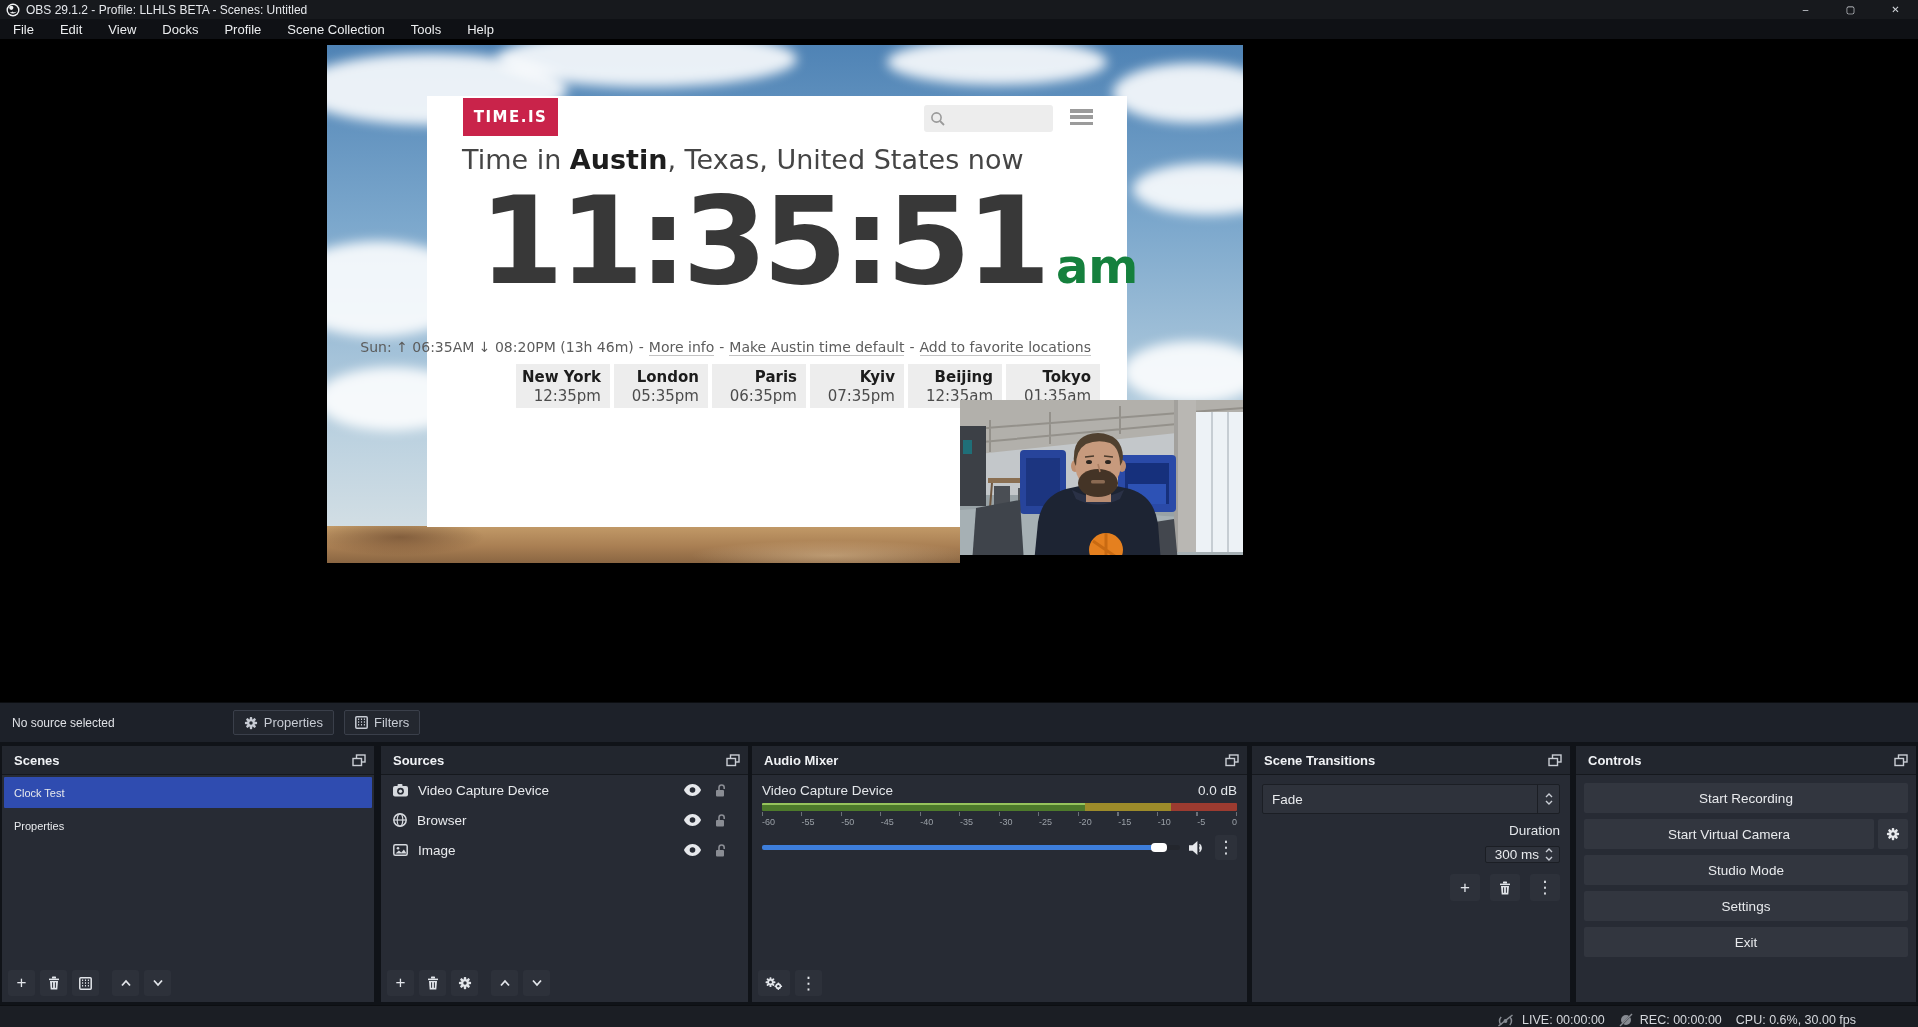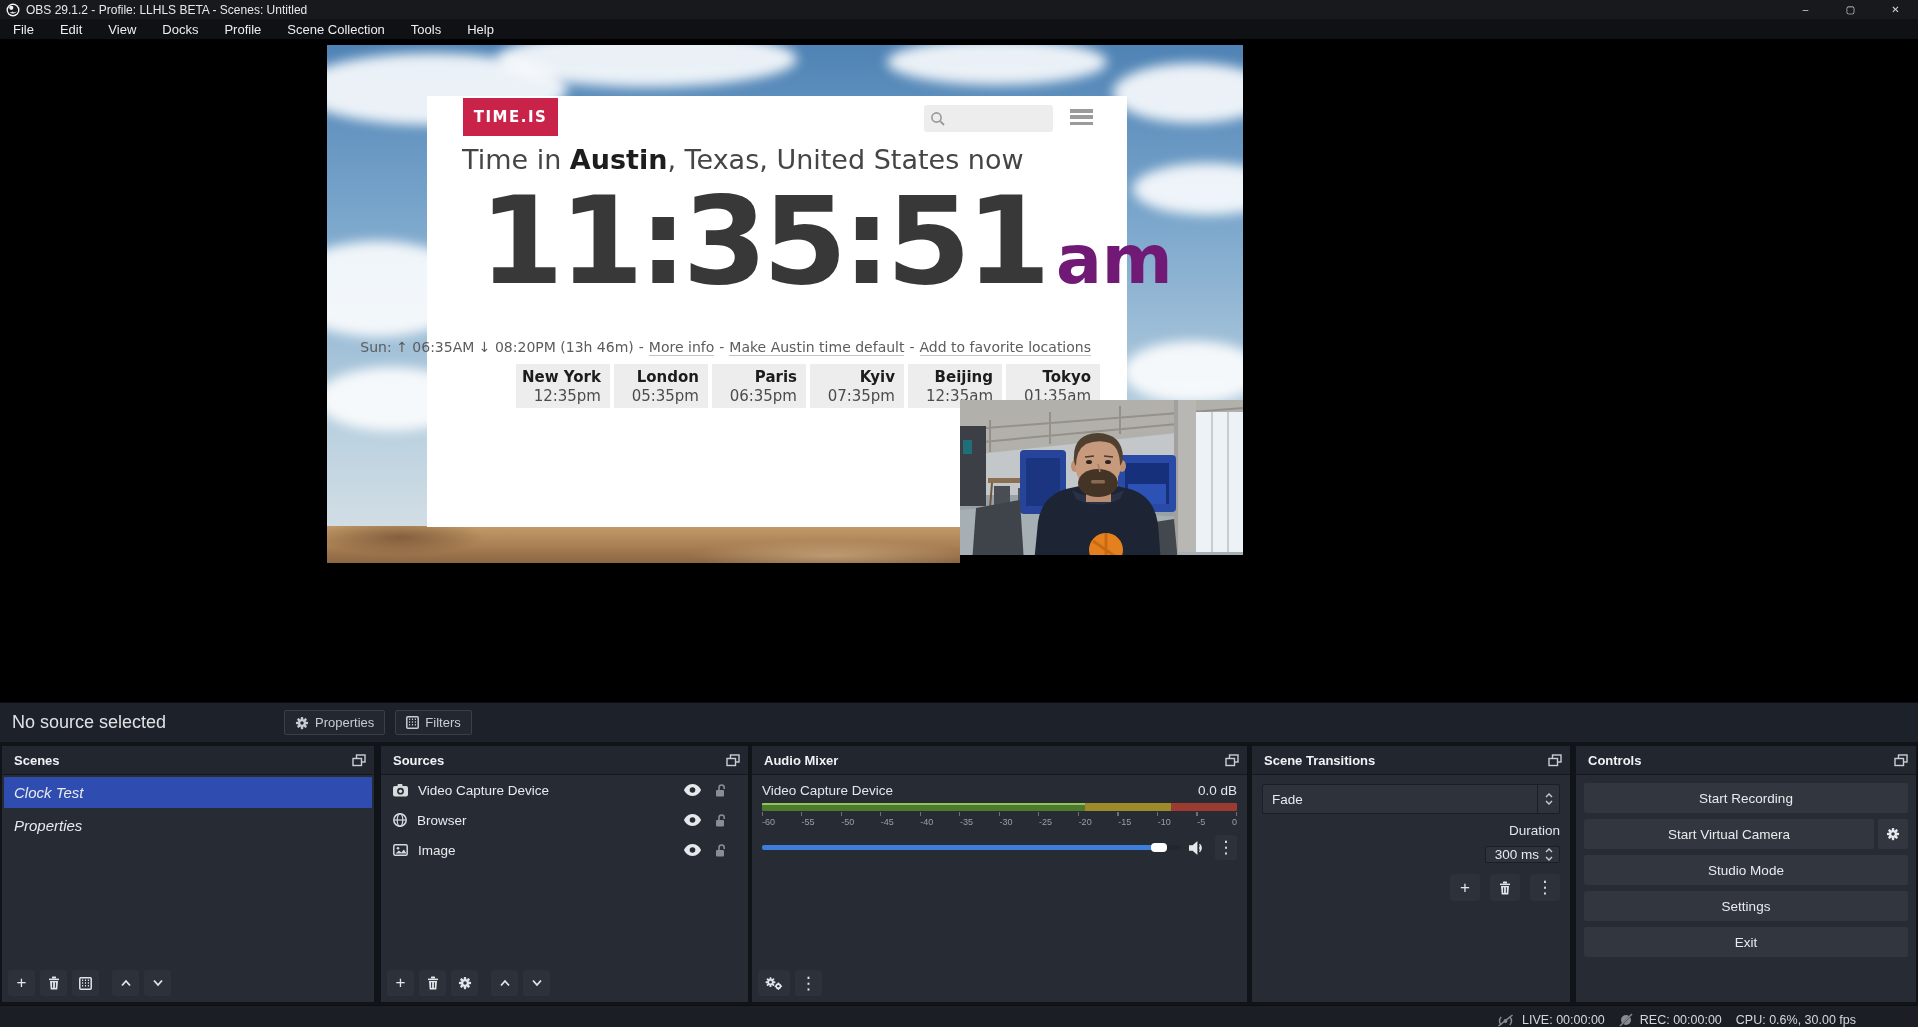--- a/index.html
+++ b/index.html
@@ -40,56 +40,56 @@
   #searchbox { position:absolute; left:497px; top:9px; width:129px; height:27px; background:#ededed;
                border-radius:3px; display:flex; align-items:center; padding-left:6px; }
   #searchbox input { border:none; background:transparent; outline:none; width:95px; font-size:13px; }
   #hamburger { position:absolute; left:643px; top:13px; width:23px; height:16px;
                display:flex; flex-direction:column; justify-content:space-between; }
   #hamburger div { height:3.5px; background:#9b9b9b; }
   #heading { position:absolute; left:35px; top:48px; font-size:27px; color:#454545; white-space:nowrap; }
   #heading .city { font-weight:800; color:#1d1d1d; }
   #clock-row { position:absolute; left:52px; top:78px; display:flex; align-items:baseline; }
   #clock-time { font-size:122px; font-weight:700; color:#383838; letter-spacing:-5px; line-height:1.1; }
-  #clock-ampm { font-size:68px; font-weight:700; color:#701a75; margin-left:10px; }
+  #clock-ampm { font-size:48px; font-weight:700; color:#15803d; margin-left:10px; }
   #date-line { position:absolute; right:36px; top:216px; font-size:25px; color:#4a4a4a; }
   #sun-line { position:absolute; right:36px; top:243px; font-size:14px; color:#5c5c5c;
               display:flex; gap:5px; white-space:nowrap; }
   #sun-line a { color:#5c5c5c; text-decoration:none; border-bottom:1px solid #c4c4c4; }
   #cities { position:absolute; right:27px; top:268px; display:flex; gap:4px; }
   .city-box { width:94px; height:44px; background:#ededed; text-align:right; padding:3px 9px 0 0; }
   .city-name { font-size:15px; font-weight:bold; color:#1c1c1c; line-height:20px; }
   .city-time { font-size:15px; color:#4c4c4c; line-height:18px; }
 
   
   #webcam { position:absolute; left:633px; top:355px; width:283px; height:163px; }
 
   
   #source-toolbar { position:absolute; top:702px; left:0; right:0; height:40px; background:#1d2129;
                     display:flex; align-items:center; border-top:1px solid #0b0d10; }
-  #source-status { margin-left:12px; font-size:18px; color:#dfe1e5; }
+  #source-status { margin-left:12px; font-size:12px; color:#dfe1e5; }
   .flat-btn { height:25px; display:flex; align-items:center; gap:6px; padding:0 10px;
               background:#23272f; border:1px solid #3a3f4a; border-radius:2px; color:#c8ccd4;
               font-size:13px; margin-left:10px; }
   #props-btn { margin-left:118px; }
 
   
   #docks { position:absolute; top:746px; left:0; right:0; height:256px; background:#101318; }
   .panel { position:absolute; top:0; height:256px; background:#272b34; display:flex; flex-direction:column; }
   .panel-header { height:29px; background:#22262e; display:flex; align-items:center;
                   padding:0 8px 0 12px; font-weight:bold; font-size:13px; color:#f0f2f5;
                   border-bottom:1px solid #15181d; justify-content:space-between; }
   .panel-body { position:relative; flex:1; }
   #panel-scenes { left:2px; width:372px; }
   #panel-sources { left:381px; width:367px; }
   #panel-mixer { left:752px; width:495px; }
   #panel-transitions { left:1252px; width:318px; }
   #panel-controls { left:1576px; width:340px; }
 
-  .scene-row { height:31px; display:flex; align-items:center; padding-left:12px; font-size:15px; color:#e8eaed;font-style:italic; }
+  .scene-row { height:31px; display:flex; align-items:center; padding-left:12px; font-size:11px; color:#e8eaed; }
   .scene-row.selected { background:#2f4cb0; margin:2px; padding-left:10px; border-radius:1px; }
 
   .source-row { height:30px; display:flex; align-items:center; padding:0 12px; gap:10px; font-size:13.5px; }
   .source-row .grow { flex:1; }
   .src-ctl { display:flex; align-items:center; gap:14px; margin-right:10px; }
 
   .dock-toolbar { position:absolute; left:6px; bottom:6px; display:flex; gap:5px; align-items:center; }
   .tbtn { width:27px; height:26px; background:#2d313a; border-radius:3px; display:flex;
           align-items:center; justify-content:center; color:#e2e5ea; font-size:17px; }
   .tbtn.gap { margin-left:8px; }

